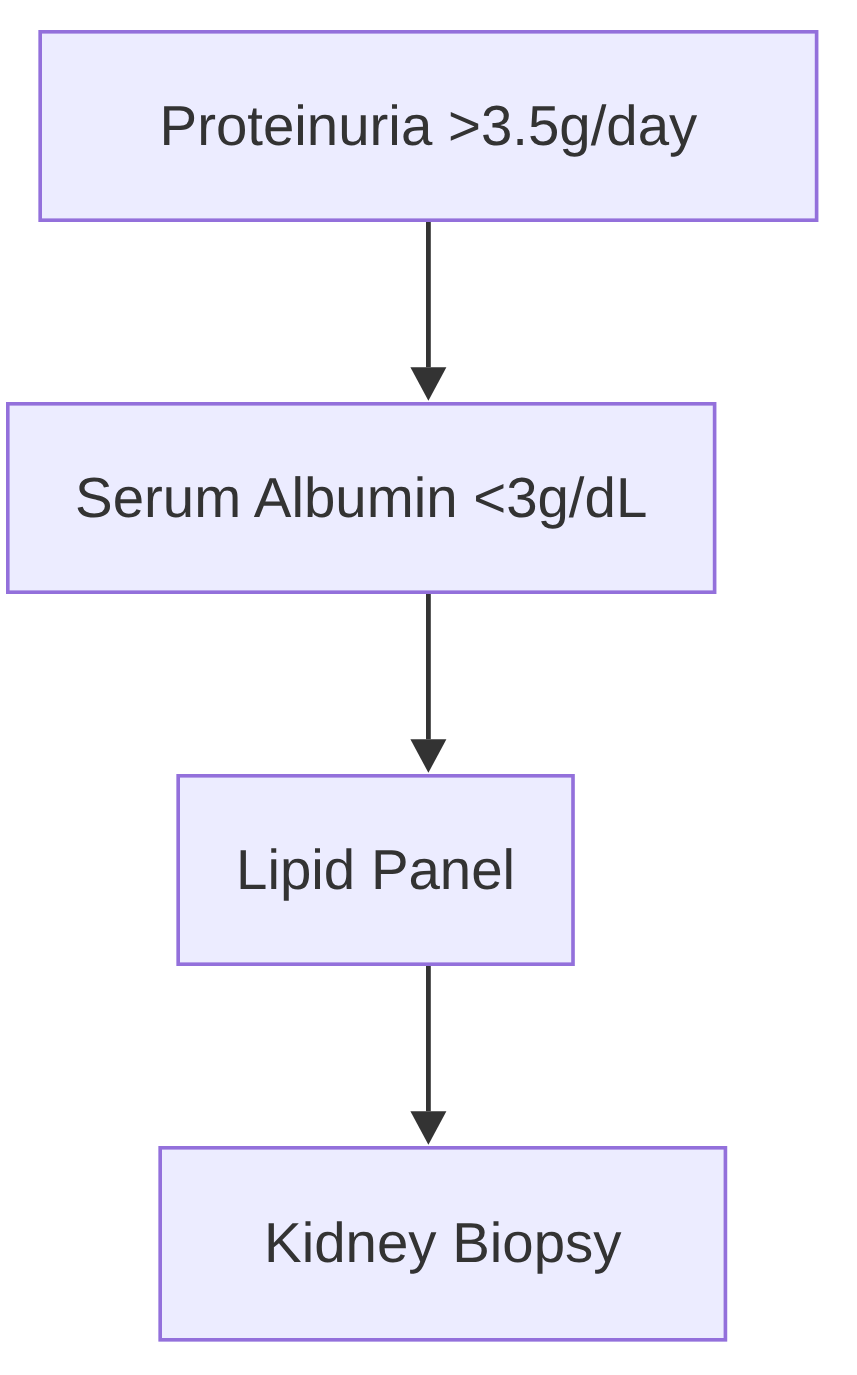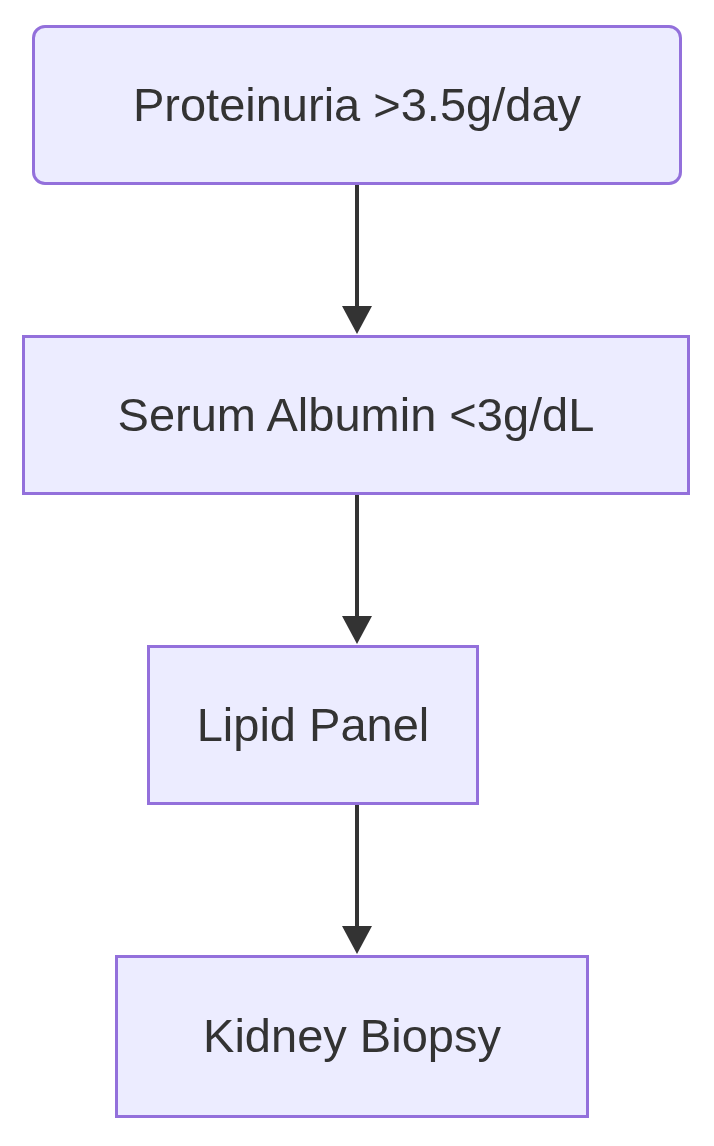--- a/index.html
+++ b/index.html
@@ -29,24 +29,24 @@
     align-items: center;
     justify-content: center;
     text-align: center;
   }
   .node-label {
     font-size: 47px;
     line-height: 1.2;
     color: var(--text-color);
     white-space: nowrap;
   }
-  .n1 { left: 32px;  top: 25px;  width: 650px; height: 160px; border-radius: 13px; }
-  .n2 { left: 22px;  top: 335px; width: 668px; height: 160px; }
+  .n1 { left: 32px;  top: 25px;  width: 650px; height: 160px; }
+  .n2 { left: 5px;  top: 335px; width: 592px; height: 160px; }
   .n3 { left: 147px; top: 645px; width: 332px; height: 160px; }
-  .n4 { left: 115px; top: 955px; width: 474px; height: 163px; }
+  .n4 { left: 132px; top: 955px; width: 474px; height: 163px; }
   .arrow {
     position: absolute;
     left: 337px;
     width: 40px;
     display: block;
   }
   .a1 { top: 185px; height: 150px; }
   .a2 { top: 495px; height: 150px; }
   .a3 { top: 805px; height: 150px; }
   .arrow line   { stroke: var(--arrow-color); stroke-width: 4px; }

